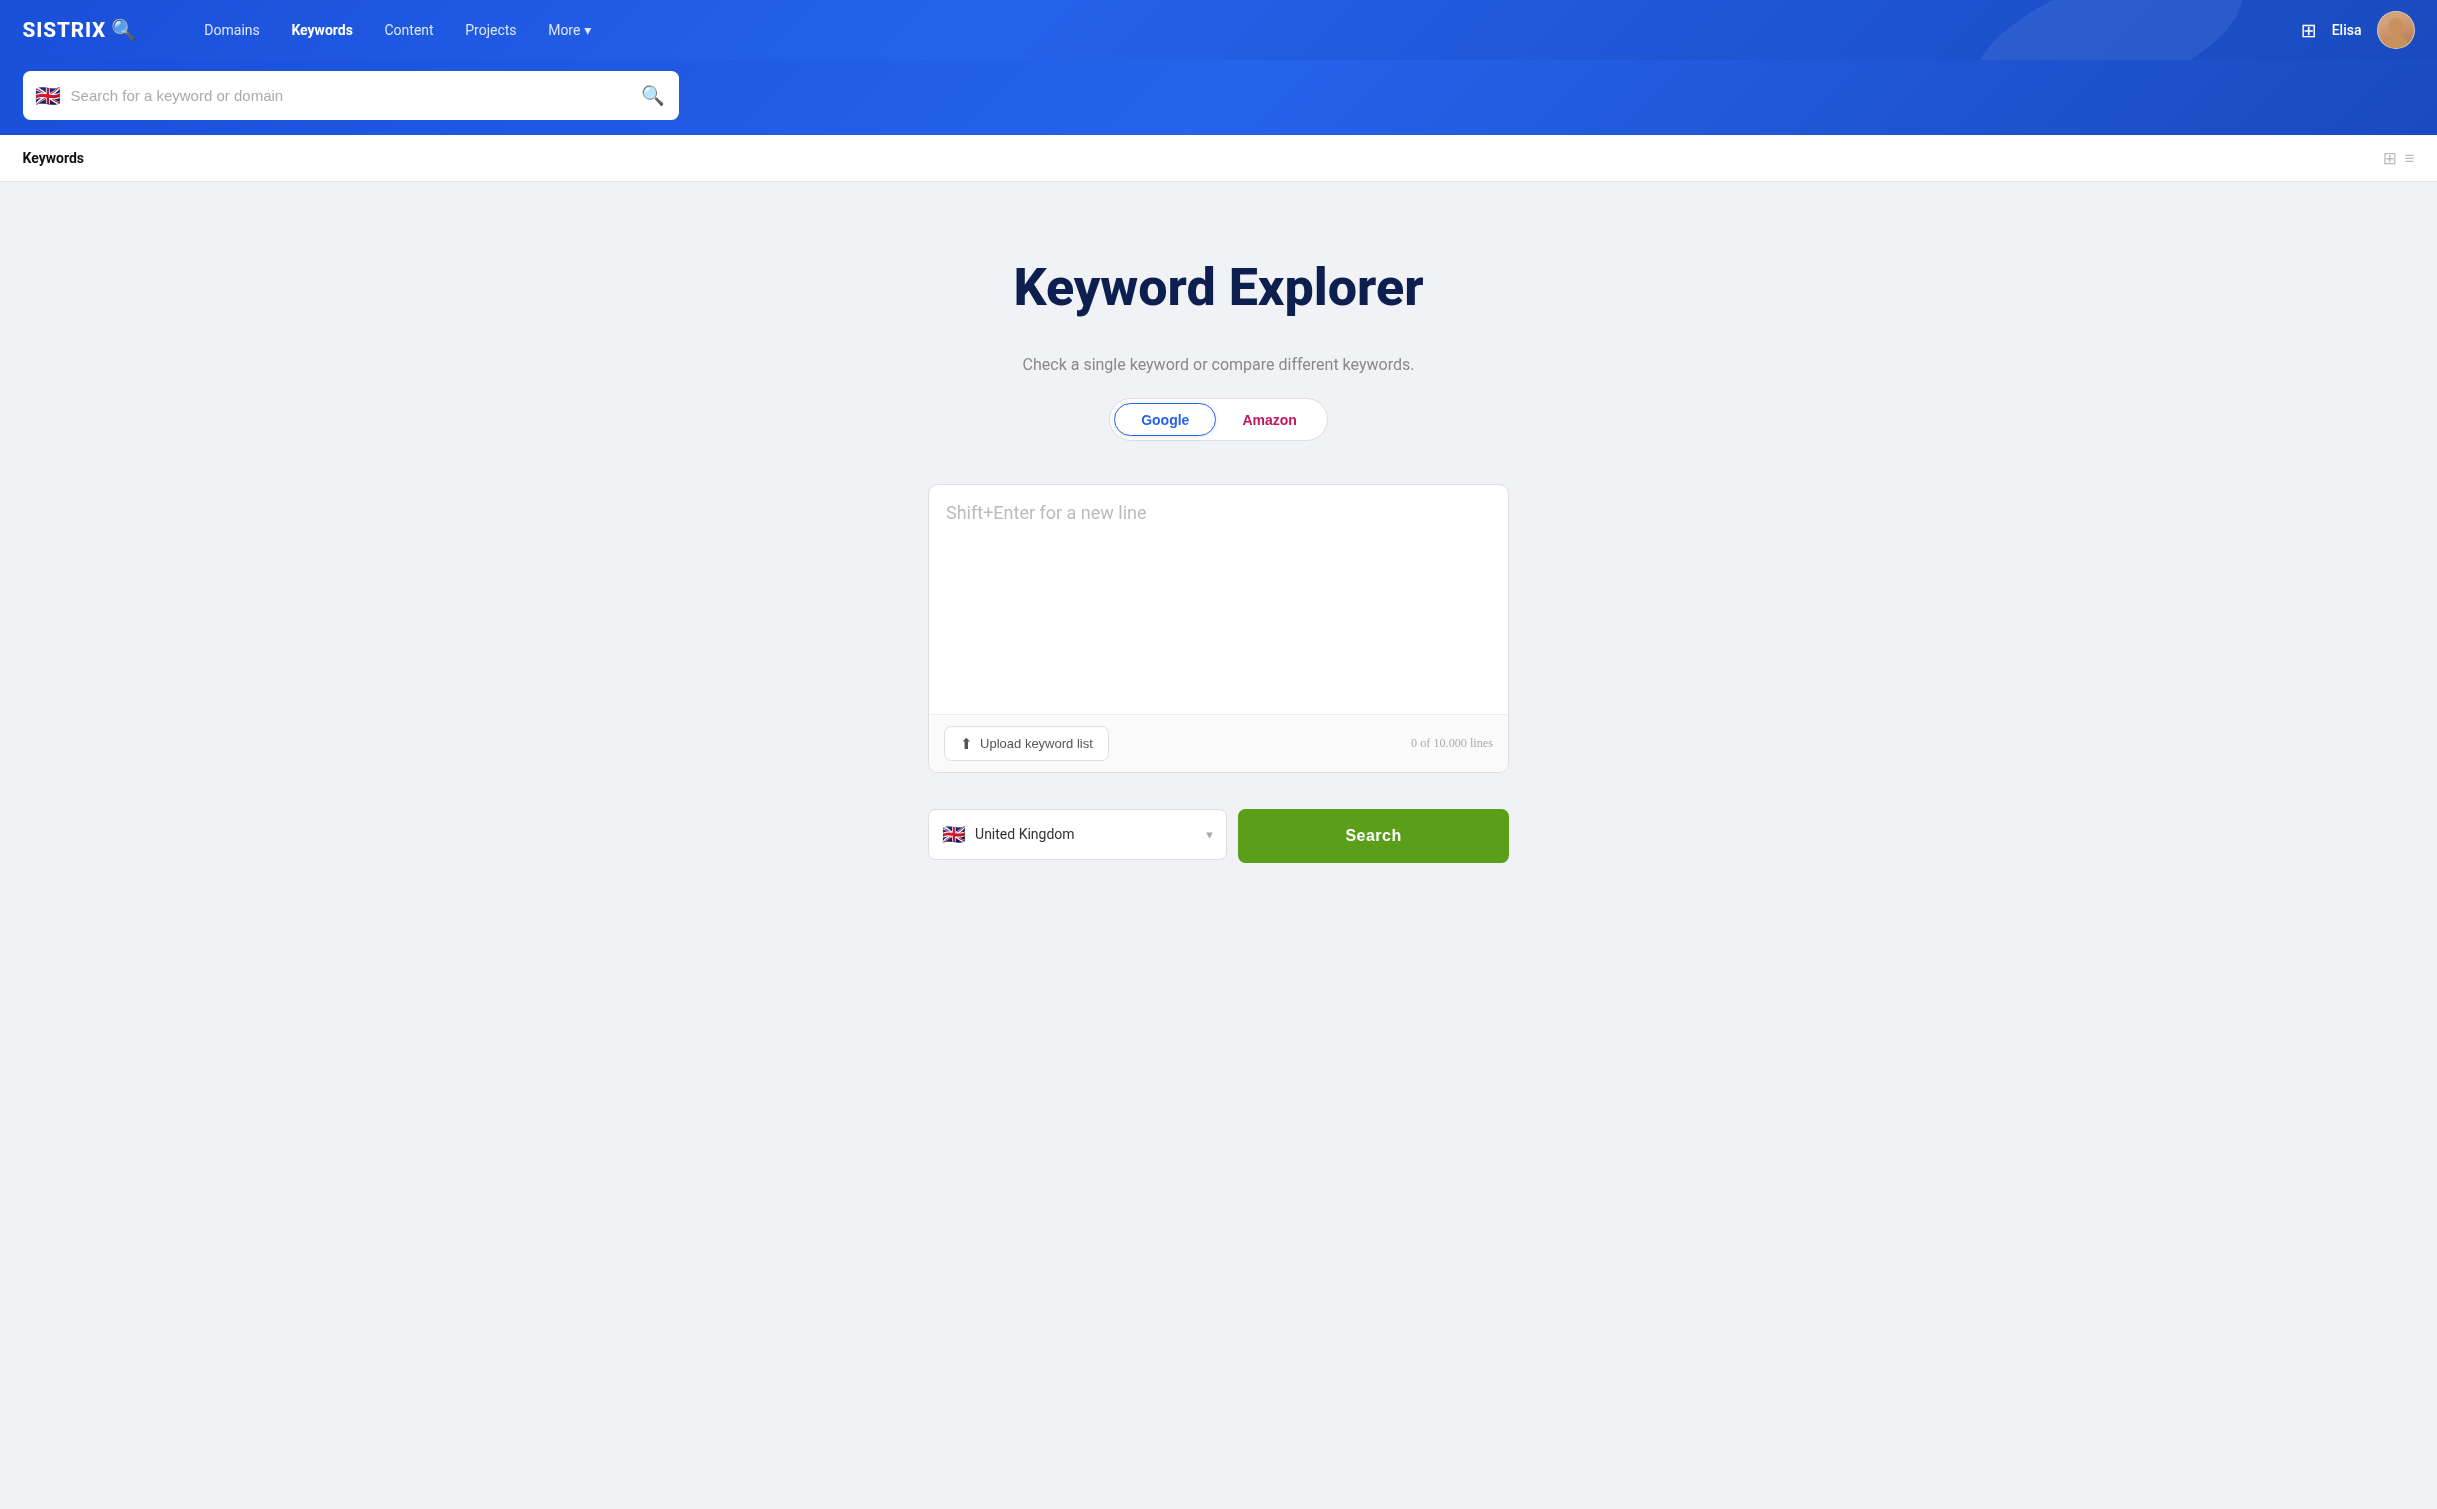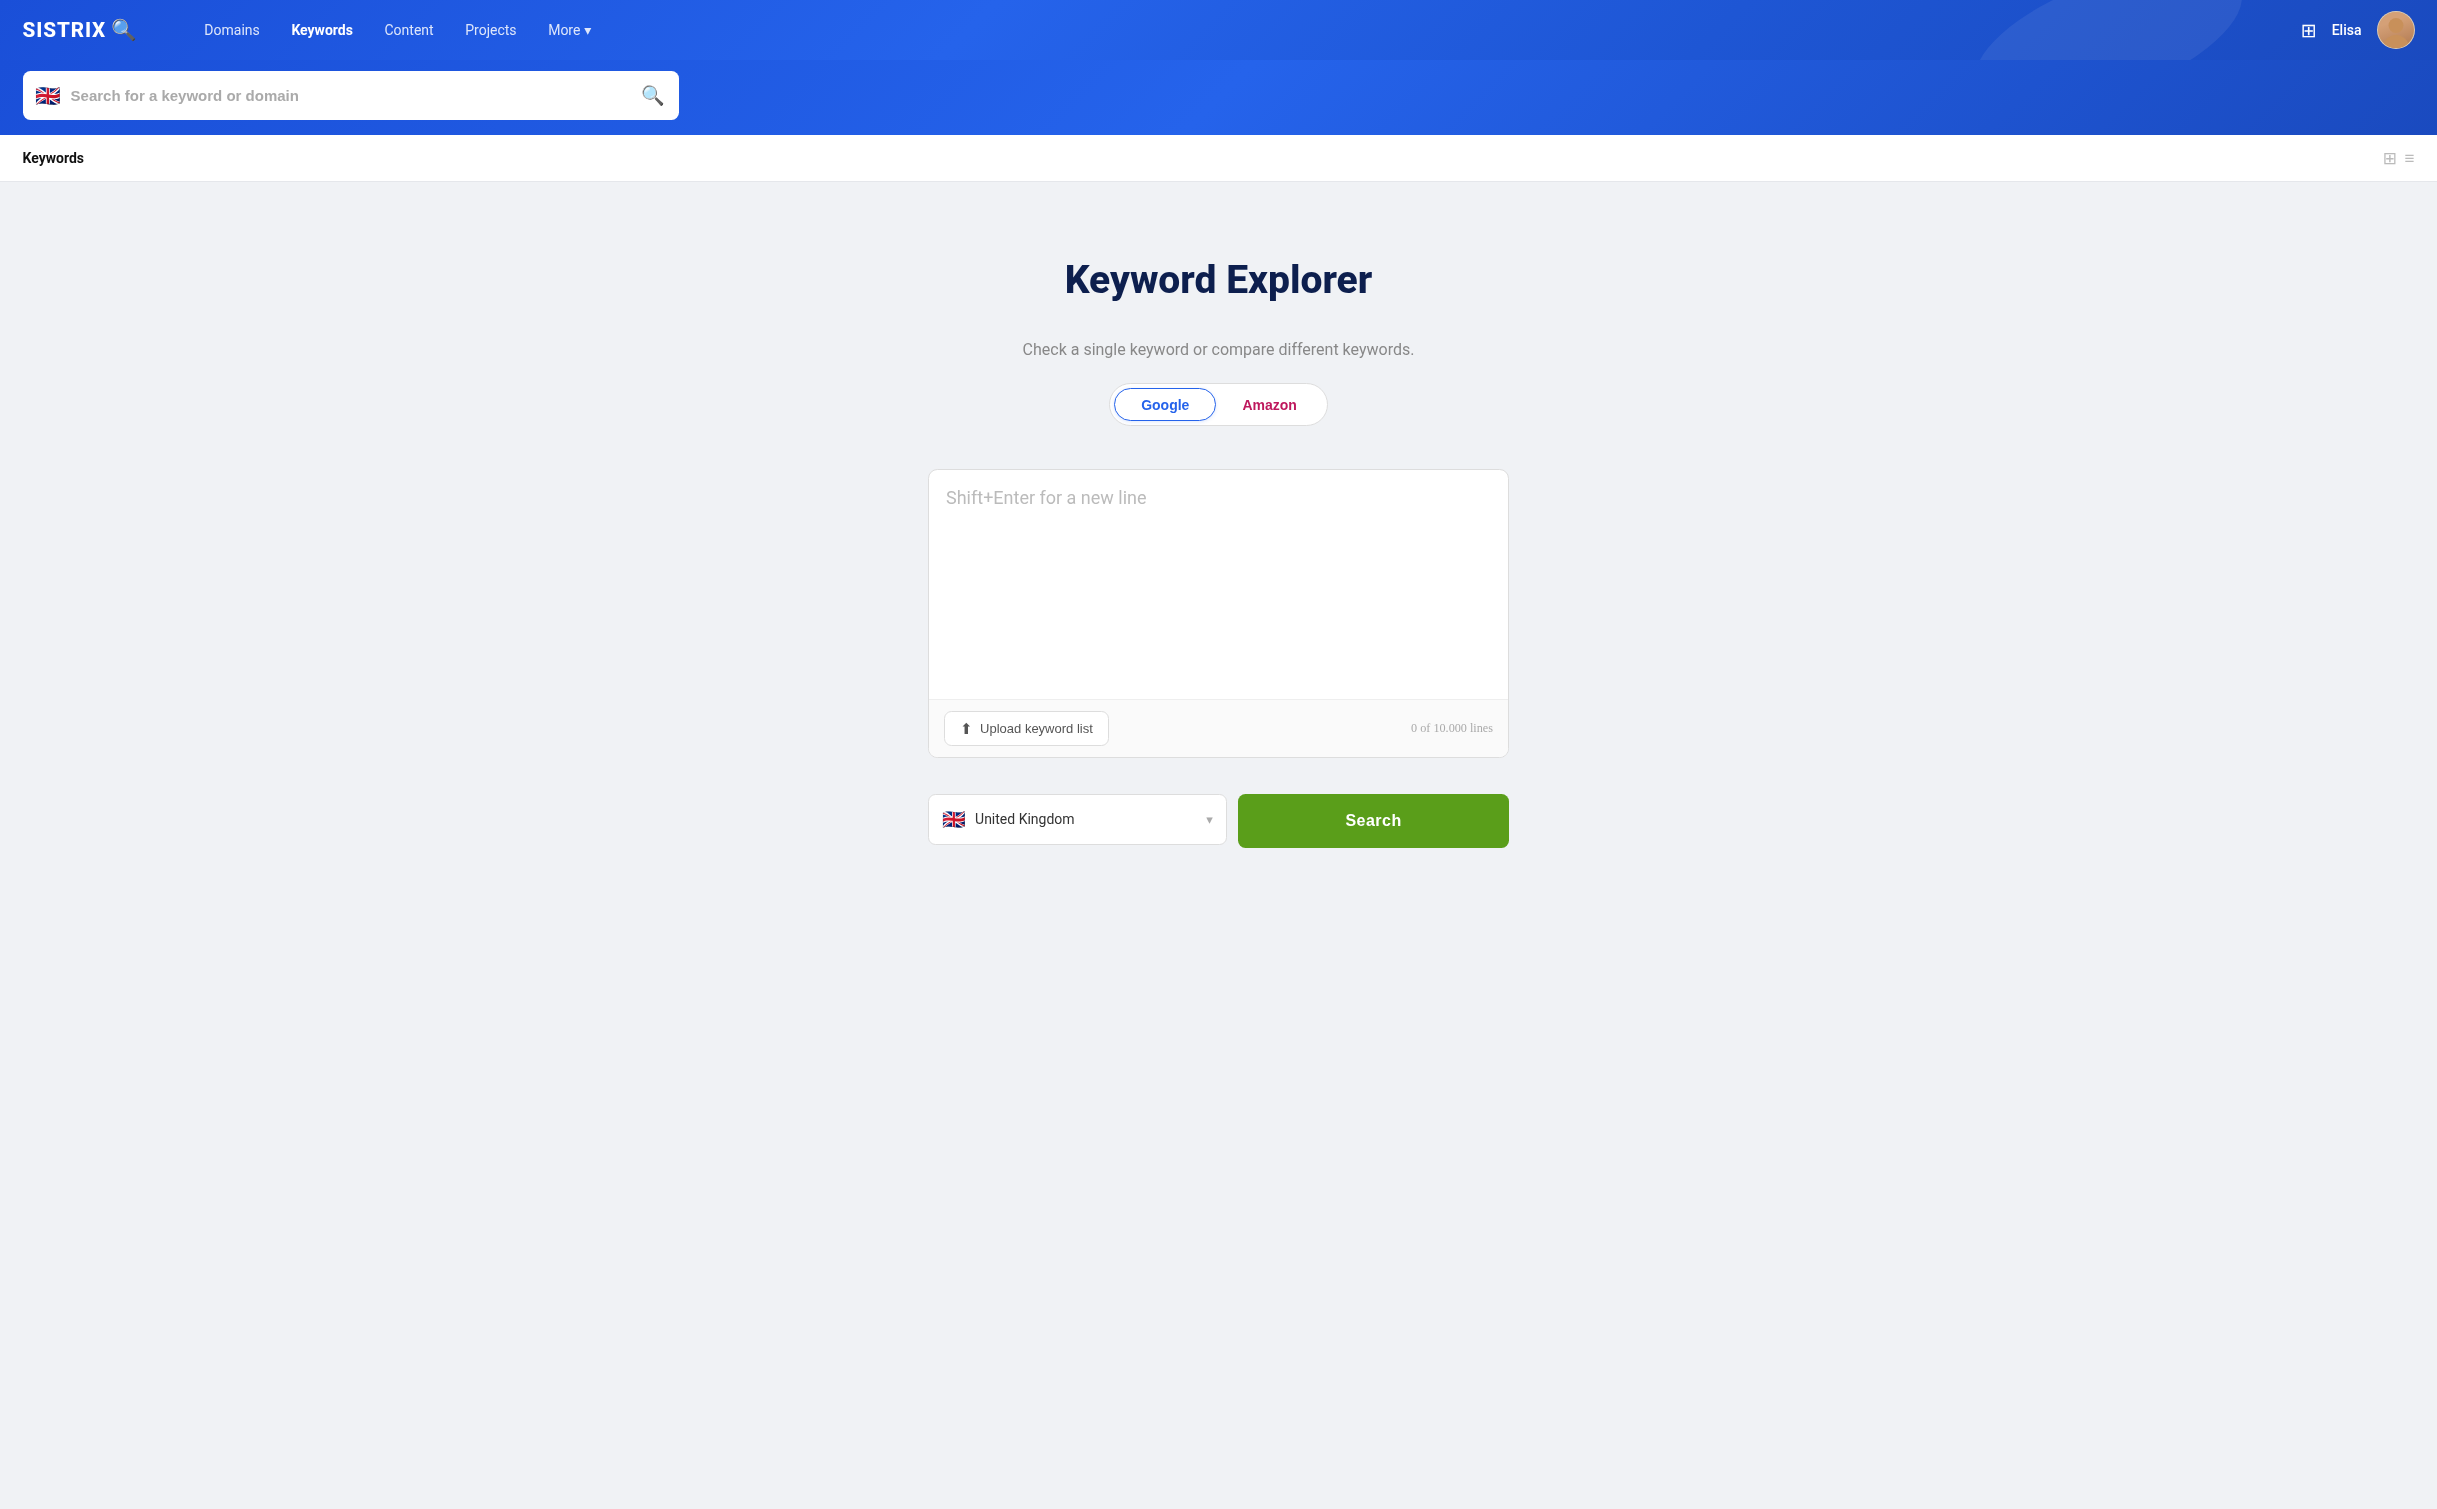--- a/index.html
+++ b/index.html
@@ -145,21 +145,20 @@
       font-size: 20.6px;
       cursor: pointer;
     }
     .search-input {
       flex: 1;
       border: none;
       outline: none;
       font-size: 15px;
       color: #404040;
       background: transparent;
-      font-weight: bold;
     }
     .search-input::placeholder { color: #aaa; }
     .search-bar-icon { color: #6b9deb; font-size: 19px; }
 
     
     .breadcrumb-bar {
       background: white;
       border-bottom: 0.9px solid #e5e7eb;
       padding: 0 22.5px;
       display: flex;
@@ -185,21 +184,21 @@
     
     .main-content {
       background: #f0f2f5;
       min-height: calc(100vh - 156px);
       display: flex;
       flex-direction: column;
       align-items: center;
       padding: 75px 19px 38px;
     }
     .page-title {
-      font-size: 39px;
+      font-size: 52px;
       font-weight: 800;
       color: #0d1f4e;
       margin-bottom: 13px;
       text-align: center;
     }
     .page-subtitle {
       font-size: 16px;
       color: #888;
       text-align: left;
     }

